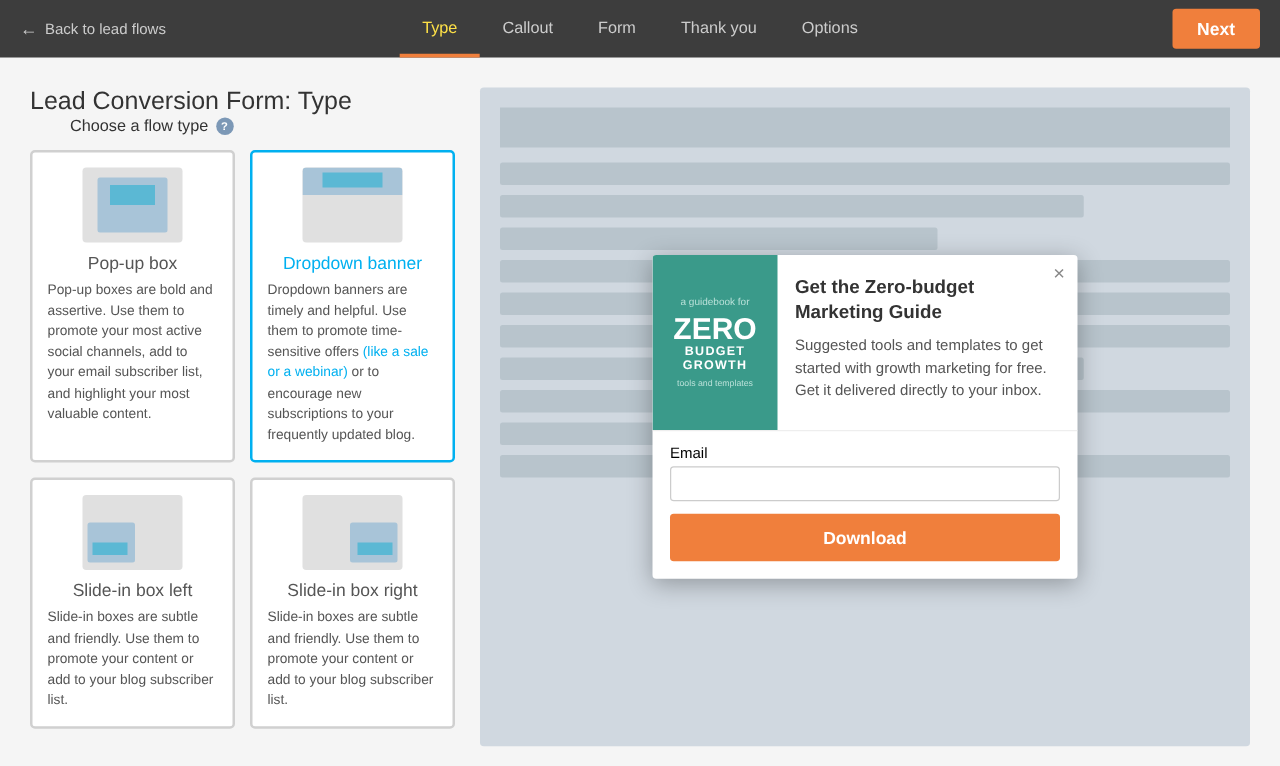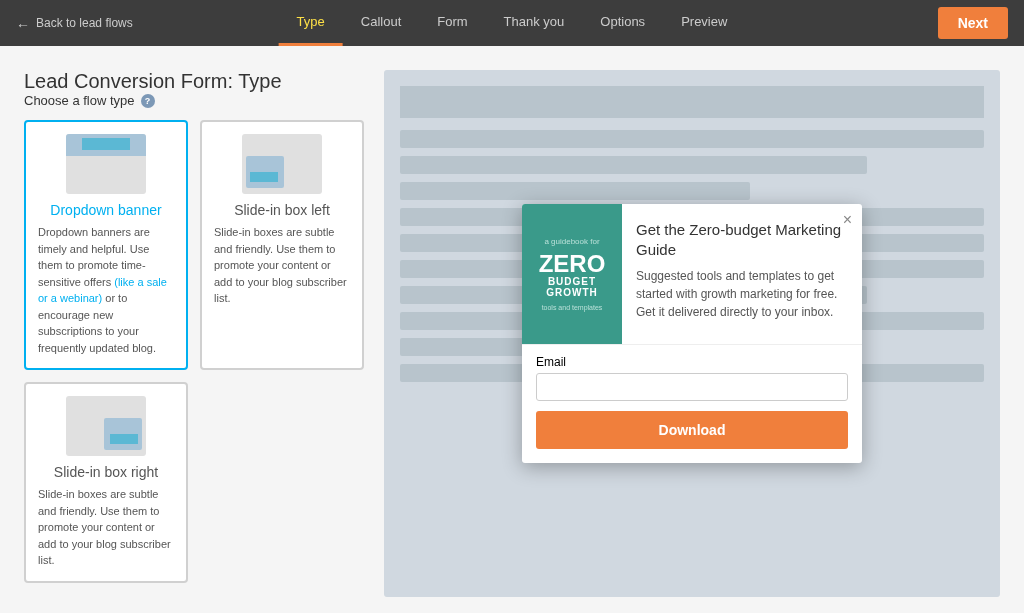--- a/index.html
+++ b/index.html
@@ -73,20 +73,21 @@
       font-weight: 400;
       color: #333;
     }
     .section-label {
       font-size: 13px;
       color: #333;
       margin-bottom: 12px;
       display: flex;
       align-items: center;
       gap: 6px;
+      margin-left: 32px;
     }
     .help-icon {
       display: inline-flex;
       align-items: center;
       justify-content: center;
       width: 14px;
       height: 14px;
       border-radius: 50%;
       background: #7c98b6;
       color: #fff;
@@ -316,21 +317,21 @@
       font-size: 7px;
       text-align: center;
       margin-top: 6px;
     }
     .modal-text {
       padding: 16px 14px 12px;
       flex: 1;
     }
     .modal-title {
       font-size: 15px;
-      font-weight: 400;
+      font-weight: 700;
       color: #333;
       margin-bottom: 8px;
       line-height: 1.3;
     }
     .modal-desc {
       font-size: 12px;
       color: #555;
       line-height: 1.5;
     }
     .modal-body {
@@ -369,36 +370,40 @@
   <a class="back-link">
     <span class="arrow">←</span>
     <span>Back to lead flows</span>
   </a>
   <div class="nav-tabs">
     <a class="nav-tab active">Type</a>
     <a class="nav-tab">Callout</a>
     <a class="nav-tab">Form</a>
     <a class="nav-tab">Thank you</a>
     <a class="nav-tab">Options</a>
-    <a class="nav-tab">Preview</a>
   </div>
   <button class="next-btn">Next</button>
 </nav>
 
 <div class="main-content">
 
   <div class="left-panel">
     <h1 class="page-title">Lead Conversion Form: Type</h1>
     <div class="section-label">
       <span>Choose a flow type</span>
       <span class="help-icon">?</span>
     </div>
 
     <div class="flow-grid">
 
+      <div class="flow-card">
+        <div class="card-icon popup-icon"></div>
+        <div class="card-name">Pop-up box</div>
+        <div class="card-desc">Pop-up boxes are bold and assertive. Use them to promote your most active social channels, add to your email subscriber list, and highlight your most valuable content.</div>
+      </div>
 
       <div class="flow-card selected">
         <div class="card-icon dropdown-icon"></div>
         <div class="card-name">Dropdown banner</div>
         <div class="card-desc">Dropdown banners are timely and helpful. Use them to promote time-sensitive offers <em>(like a sale or a webinar)</em> or to encourage new subscriptions to your frequently updated blog.</div>
       </div>
 
       <div class="flow-card">
         <div class="card-icon slidein-left-icon"></div>
         <div class="card-name">Slide-in box left</div>

